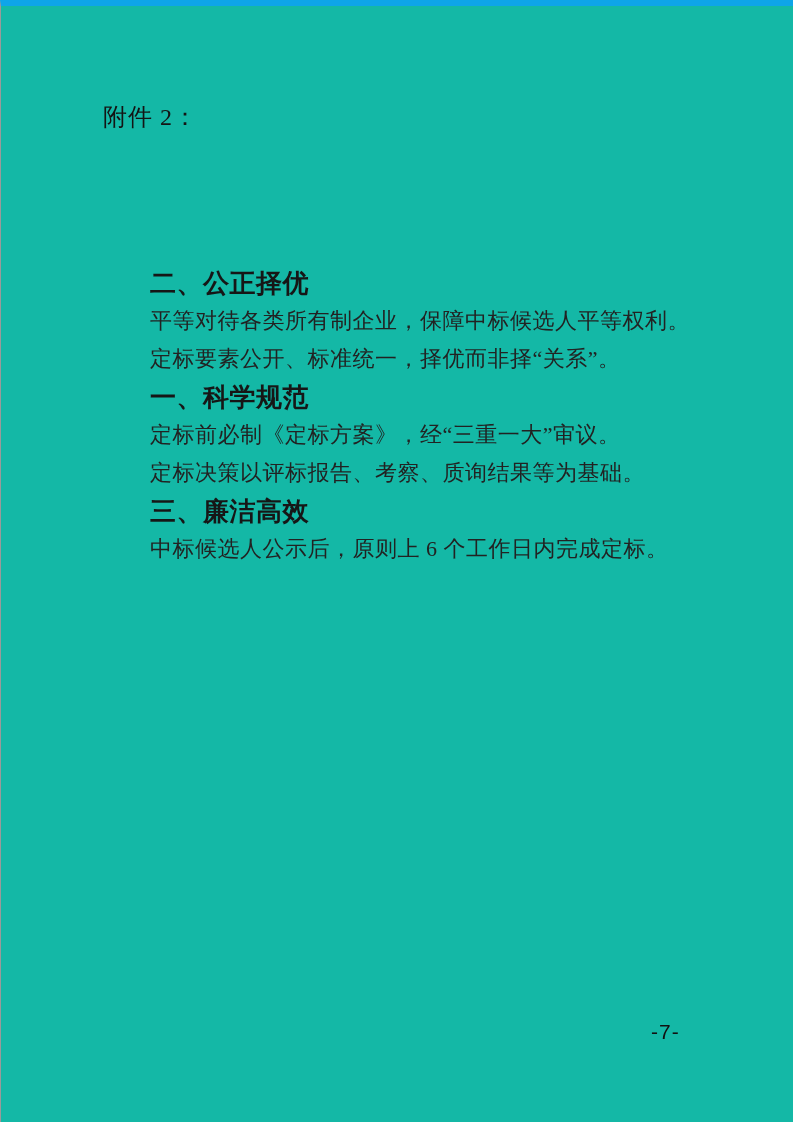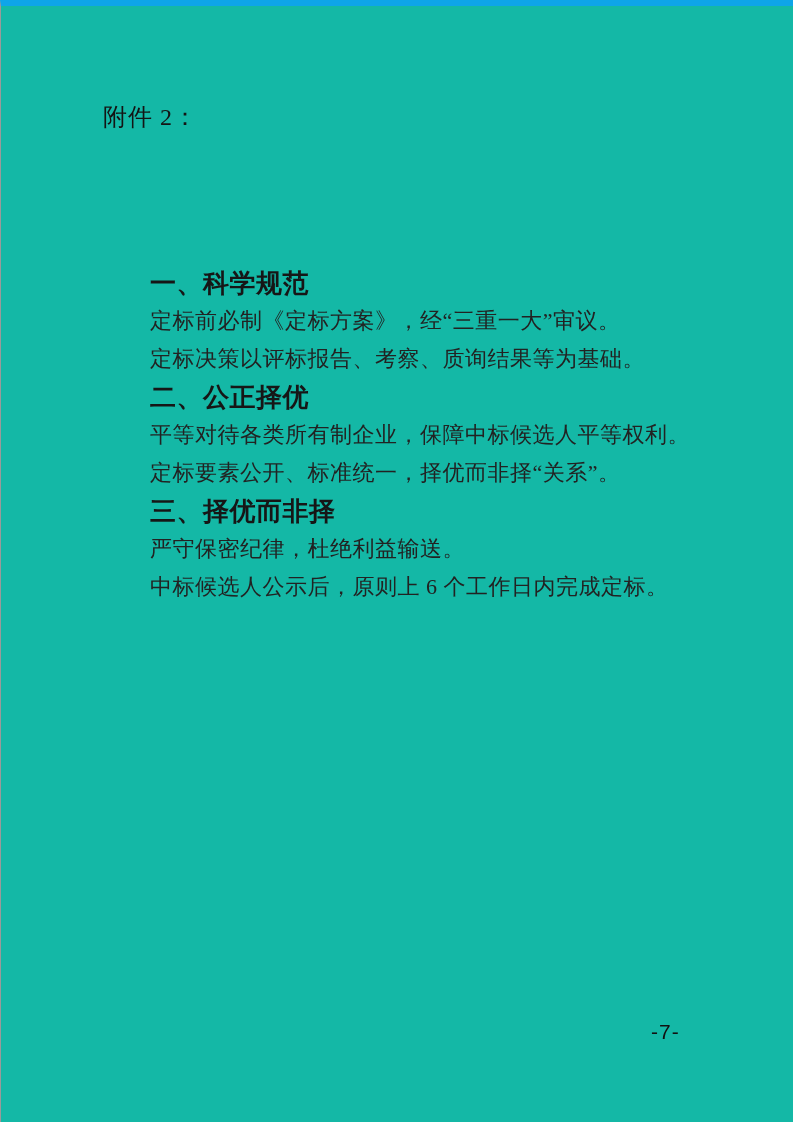--- a/index.html
+++ b/index.html
@@ -88,34 +88,33 @@
 <body>
 
 <div class="page">
 
   <div class="attachment-label">附件 2：</div>
 
 
   <div class="content">
 
     <section>
+      <div class="section-heading">二、公正择优</div>
+      <p class="body-line">平等对待各类所有制企业，保障中标候选人平等权利。</p>
+      <p class="body-line">定标要素公开、标准统一，择优而非择“关系”。</p>
+    </section>
+
+    <section>
       <div class="section-heading">一、科学规范</div>
       <p class="body-line">定标前必制《定标方案》，经“三重一大”审议。</p>
       <p class="body-line">定标决策以评标报告、考察、质询结果等为基础。</p>
     </section>
 
     <section>
-      <div class="section-heading">二、公正择优</div>
-      <p class="body-line">平等对待各类所有制企业，保障中标候选人平等权利。</p>
-      <p class="body-line">定标要素公开、标准统一，择优而非择“关系”。</p>
-    </section>
-
-    <section>
-      <div class="section-heading">三、择优而非择</div>
-      <p class="body-line">严守保密纪律，杜绝利益输送。</p>
+      <div class="section-heading">三、廉洁高效</div>
       <p class="body-line">中标候选人公示后，原则上 6 个工作日内完成定标。</p>
     </section>
 
   </div>
 
   <div class="page-number">-7-</div>
 
   <div class="scan-artifact">
     <span style="background: rgb(42, 92, 170);"></span>
     <span style="background: rgb(181, 112, 58);"></span>

